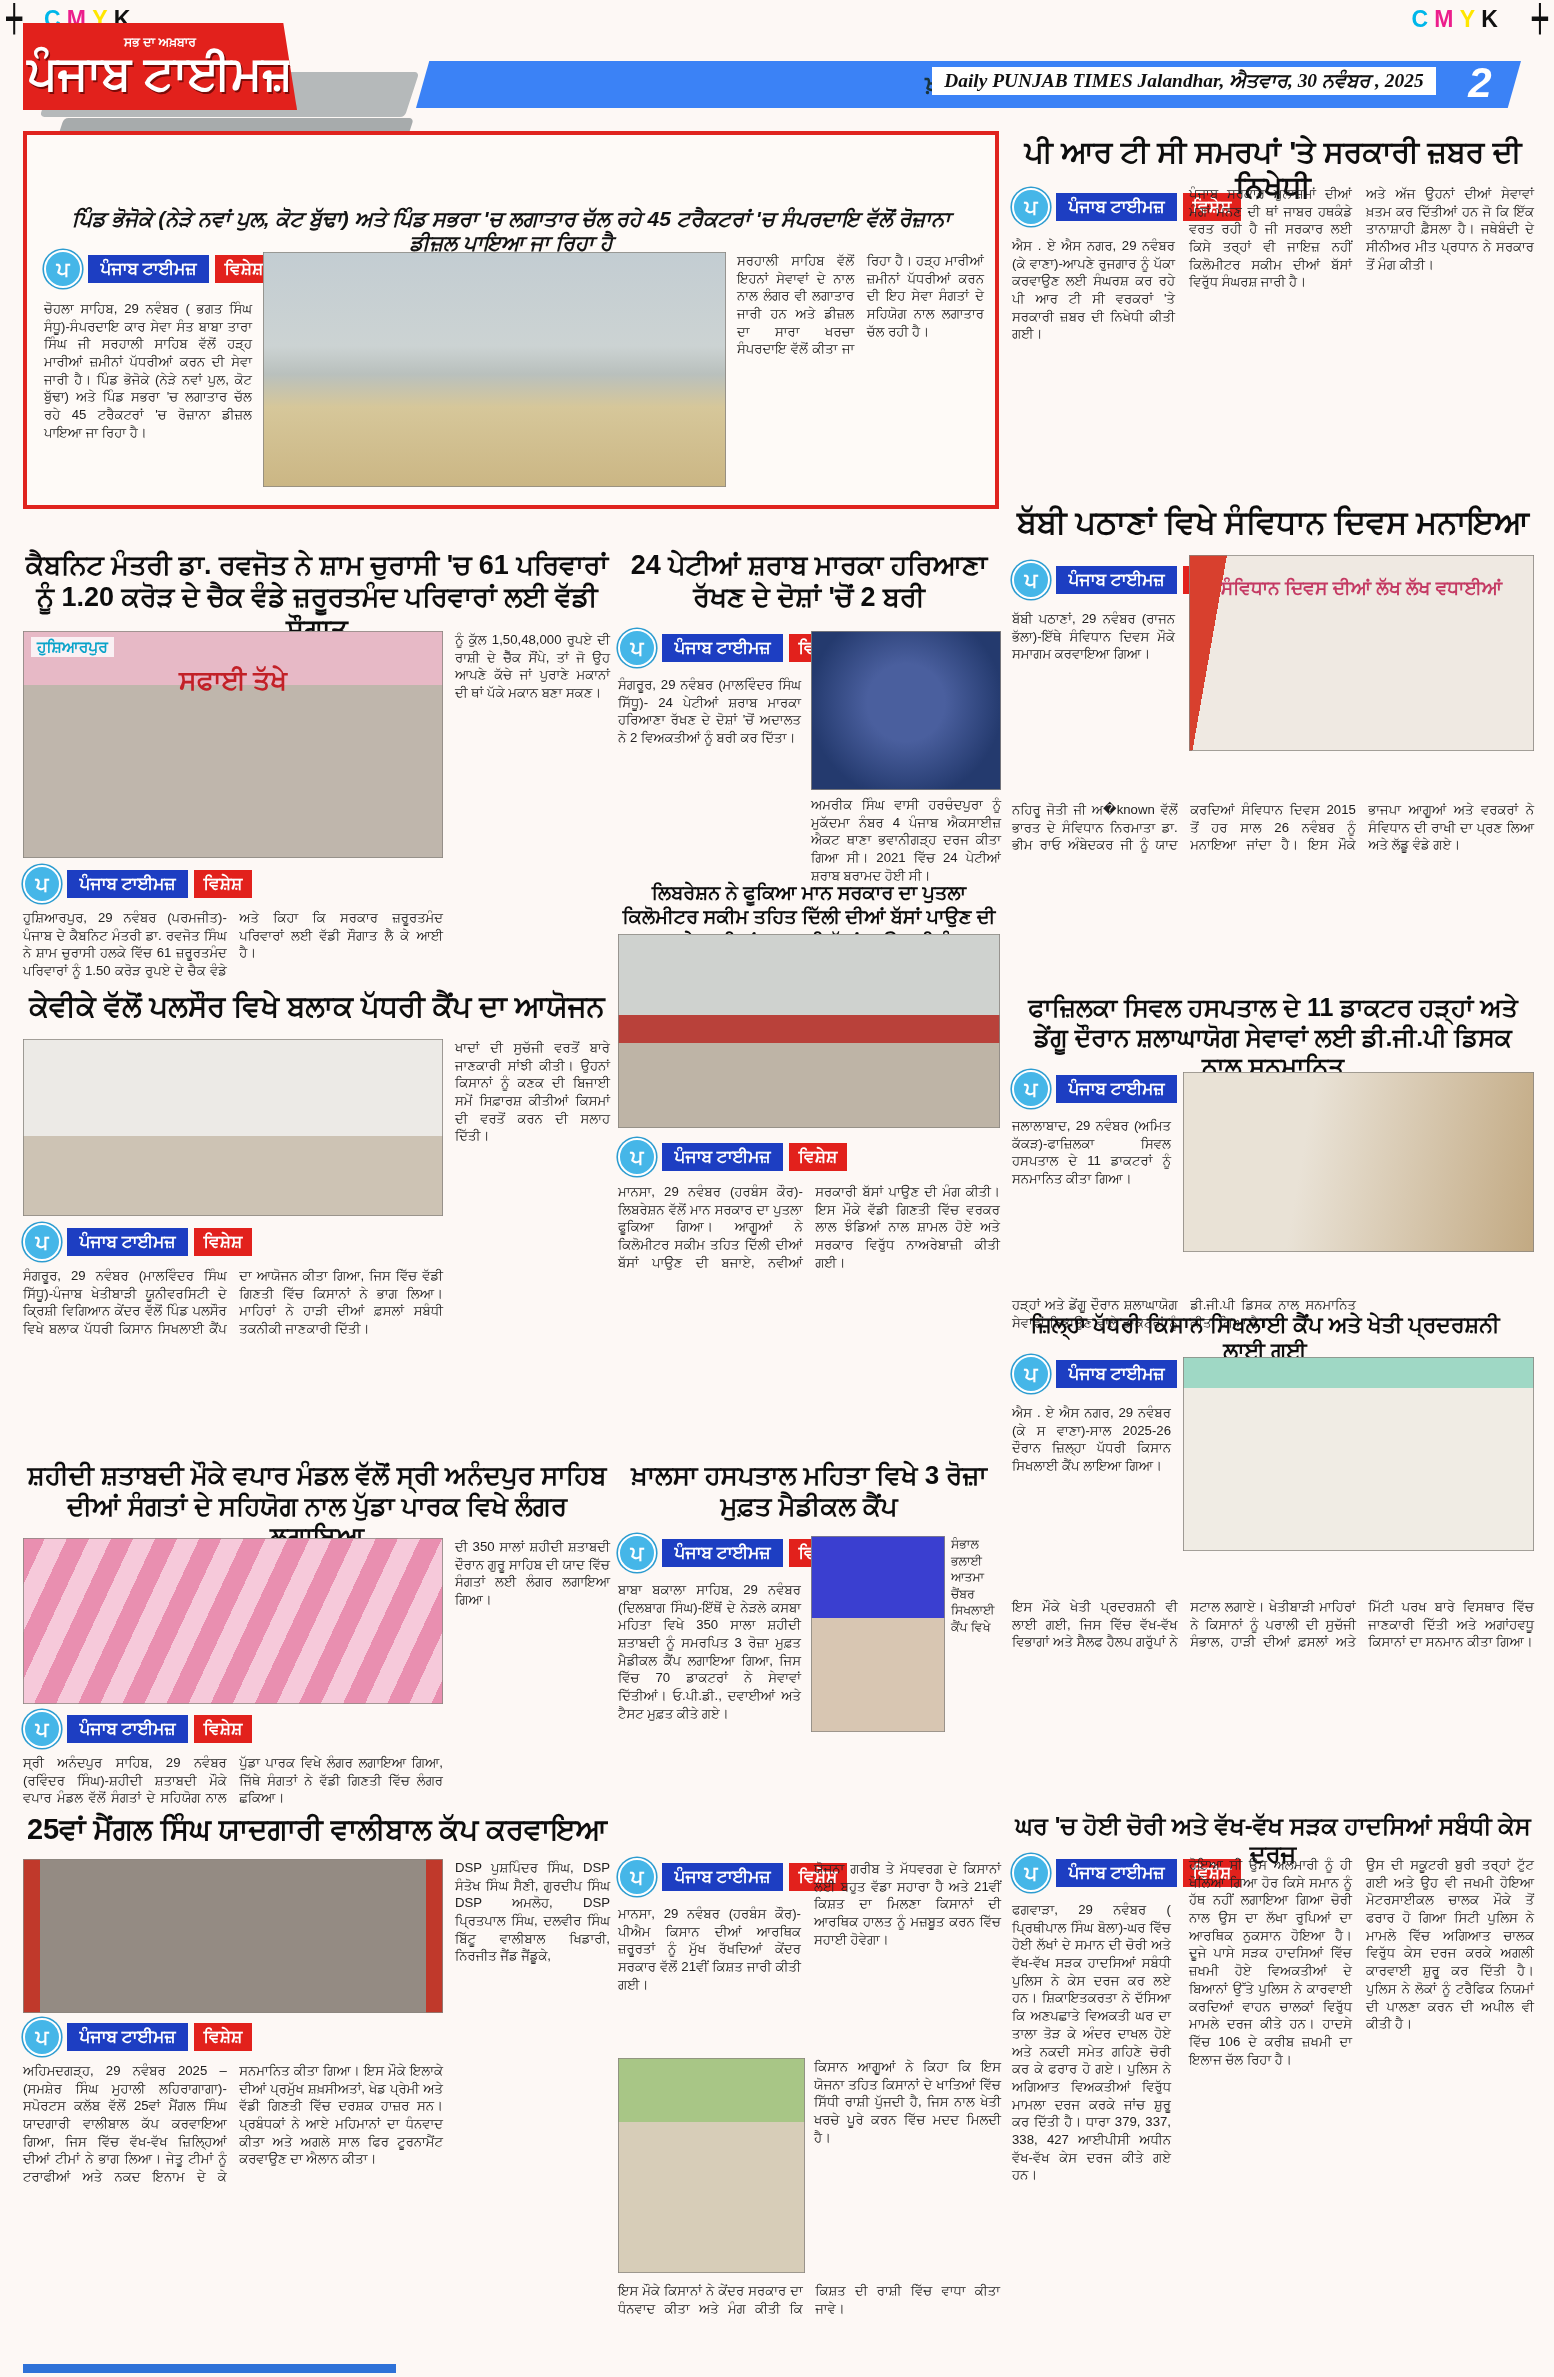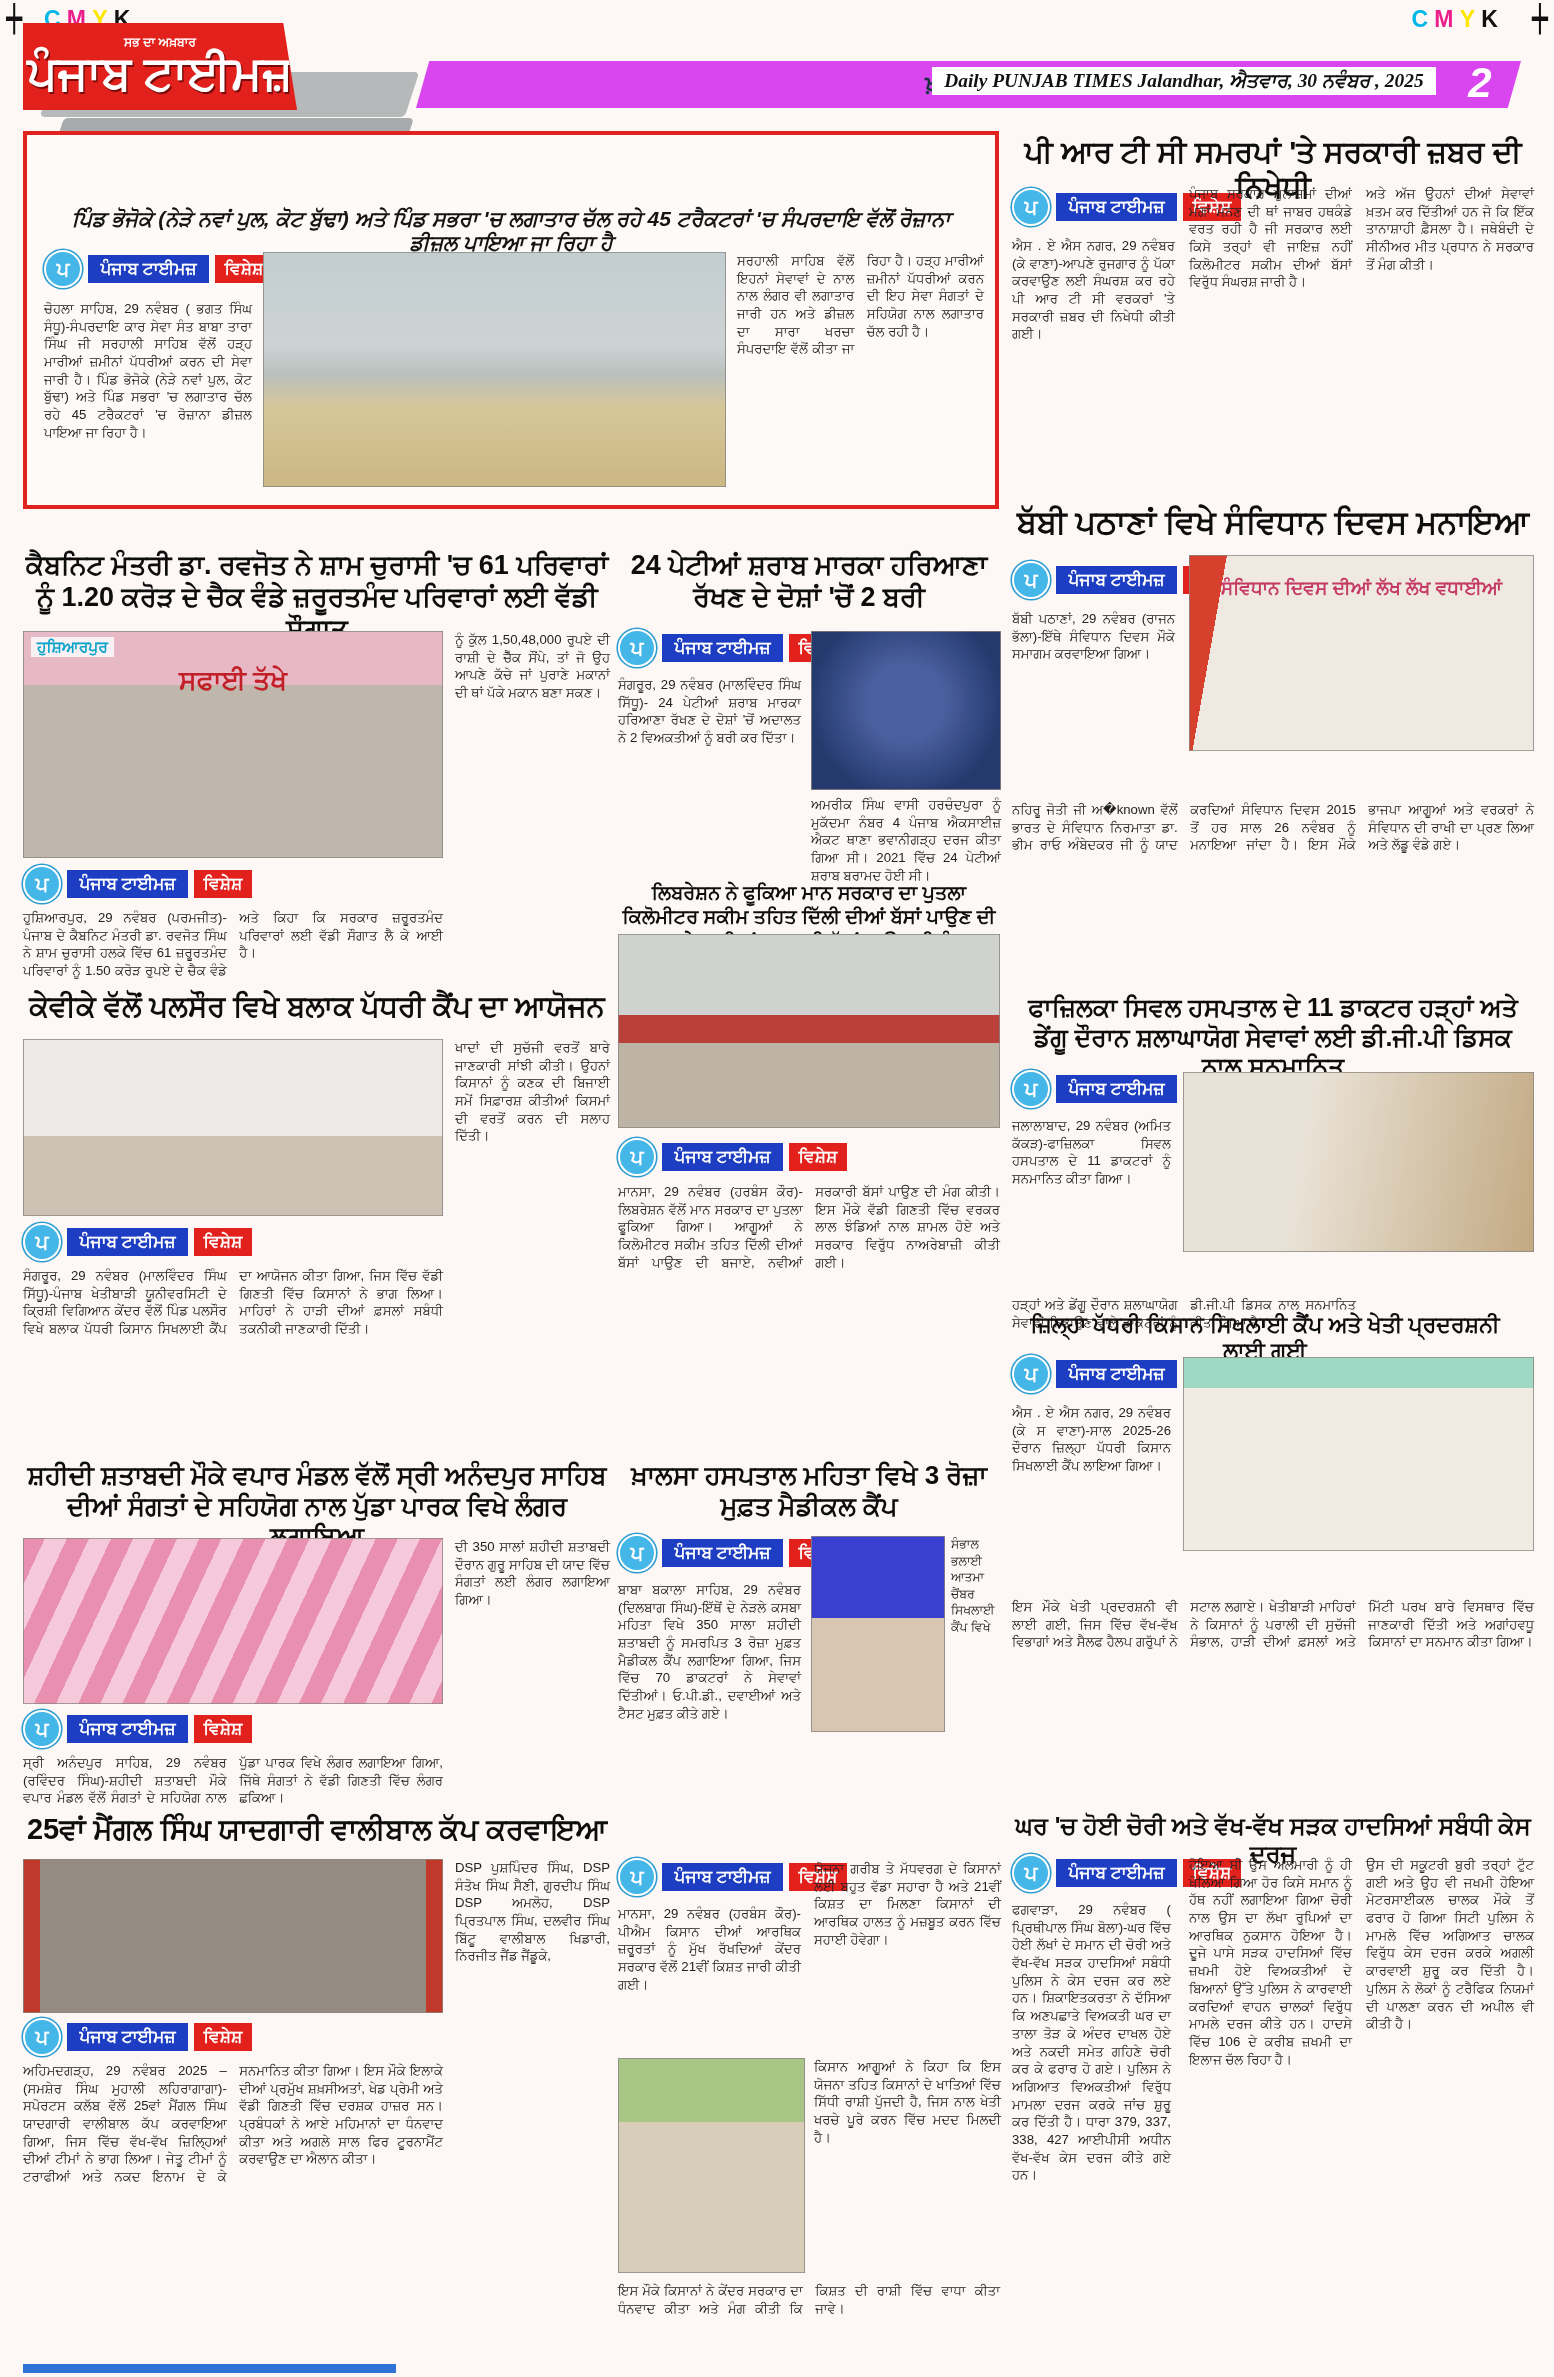--- a/index.html
+++ b/index.html
@@ -10,21 +10,21 @@
   .cmyk{font-weight:bold;font-size:23px;letter-spacing:6.2px;}
   .cmyk .c{color:#00b7ea}.cmyk .m{color:#ec1e8c}.cmyk .y{color:#ffe600}.cmyk .k{color:#111}
   .regmark{font-size:26.4px;color:#111;font-weight:bold}
   .ribbon{background:#b5b9ba;transform:skewX(-18deg);border-radius:4.7px;}
   .ribbon2{background:#a7abac;}
   .masthead{background:#e2211c;clip-path:polygon(0 0,95% 0,100% 100%,0 100%);
             display:flex;flex-direction:column;align-items:center;justify-content:center;
             box-shadow:3.1px 3.1px 0 #8c8f90;}
   .masthead .tag{color:#ffffff;font-size:12.4px;font-weight:bold;line-height:1;}
   .masthead .ttl{color:#ffffff;font-size:47px;font-weight:800;line-height:1.05;text-shadow:1.6px 1.6px 0 #7a0b08;}
-  .bluestrip{background:#d946ef;clip-path:polygon(1.2% 0,100% 0,98.8% 100%,0 100%);}
+  .bluestrip{background:#3b82f6;clip-path:polygon(1.2% 0,100% 0,98.8% 100%,0 100%);}
   .sectionttl{font-size:25px;font-weight:bold;color:#17333d;}
   .datebox{background:#ffffff;padding:3.1px 12.4px;font-family:"Liberation Serif","DejaVu Serif",serif;
            font-weight:bold;font-style:italic;font-size:19.4px;color:#111;white-space:nowrap;}
   .pagenum{color:#ffffff;font-size:42px;font-weight:800;font-style:italic;}
   
   .hl{font-weight:800;color:#0d0d0d;text-align:center;line-height:1.18;}
   .subhl{font-weight:bold;font-style:italic;text-align:center;color:#141414;}
   .bodytxt{font-size:13.2px;line-height:1.34;text-align:justify;color:#222;}
   .cols2{column-count:2;column-gap:12.4px;}
   .cols3{column-count:3;column-gap:12.4px;margin-top:36px;}

